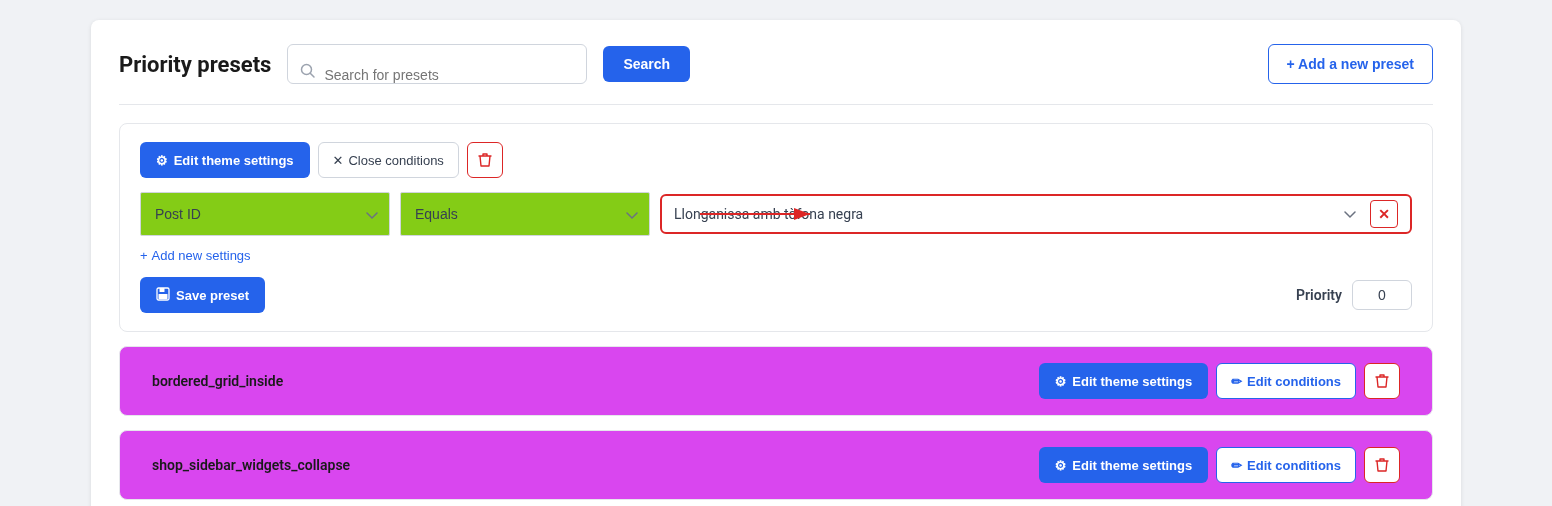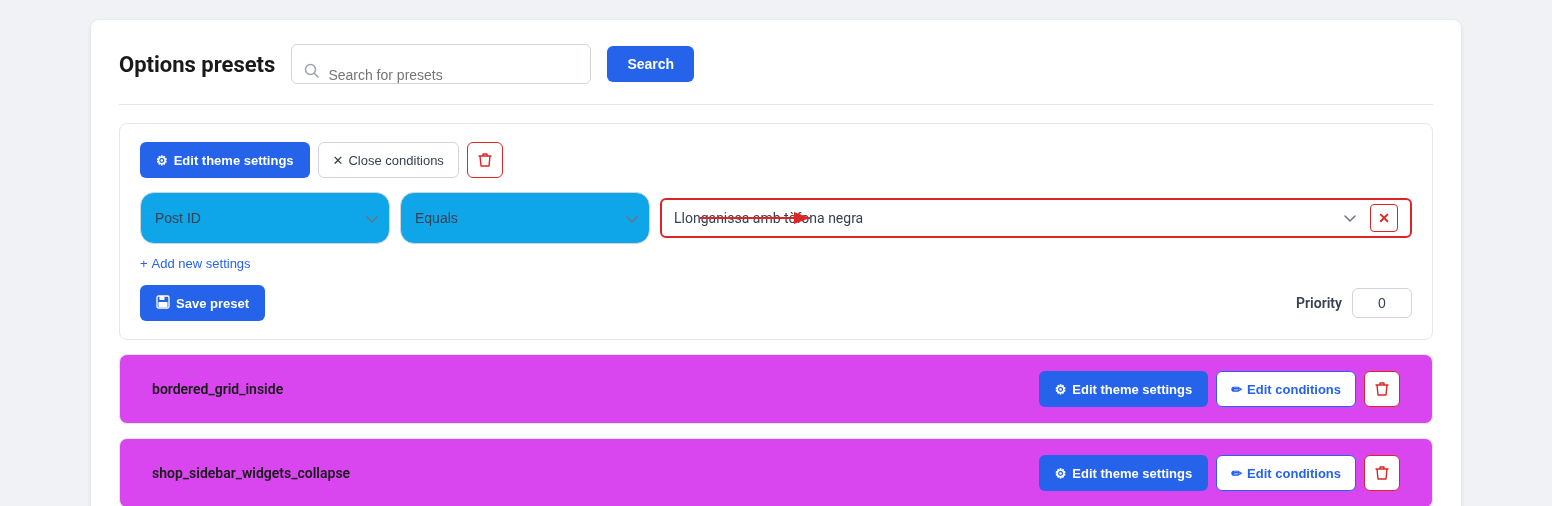--- a/index.html
+++ b/index.html
@@ -166,29 +166,29 @@
       margin-bottom: 12px;
       position: relative;
     }
     .select-wrapper {
       position: relative;
       display: flex;
       align-items: center;
     }
     .select-wrapper select {
       border: 1px solid #d0d5dd;
-      border-radius: 14px;
+      border-radius: 2px;
       padding: 8px 36px 8px 14px;
       font-size: 14px;
       color: #374151;
-      background: #0ea5e9;
+      background: #84cc16;
       appearance: none;
       -webkit-appearance: none;
       cursor: pointer;
-      height: 52px;
+      height: 44px;
       outline: none;
       width: 250px;
     }
     .select-chevron {
       position: absolute;
       right: 12px;
       pointer-events: none;
       color: #6b7280;
     }
     .value-box-highlighted {
@@ -315,32 +315,33 @@
       position: relative;
     }
   </style>
 </head>
 <body>
 
 <div class="page-container">
 
   <div class="page-header">
     <div class="header-left">
-      <h1 class="page-title">Options presets</h1>
+      <h1 class="page-title">Priority presets</h1>
       <div class="search-wrapper">
         <span class="search-icon-svg">
           <svg width="16" height="16" viewBox="0 0 16 16" fill="none">
             <circle cx="6.5" cy="6.5" r="5" stroke="#9ca3af" stroke-width="1.5"></circle>
             <line x1="10.5" y1="10.5" x2="14" y2="14" stroke="#9ca3af" stroke-width="1.5" stroke-linecap="round"></line>
           </svg>
         </span>
         <input class="search-input" type="text" placeholder="Search for presets" style="">
       </div>
       <button class="search-btn">Search</button>
     </div>
+    <button class="add-preset-btn">+ Add a new preset</button>
   </div>
 
   <hr class="divider">
 
   <div class="preset-card">
     <div class="preset-card-header">
       <div class="card-actions">
         <button class="btn-edit-theme">
           <span>⚙</span>
           <span>Edit theme settings</span>

